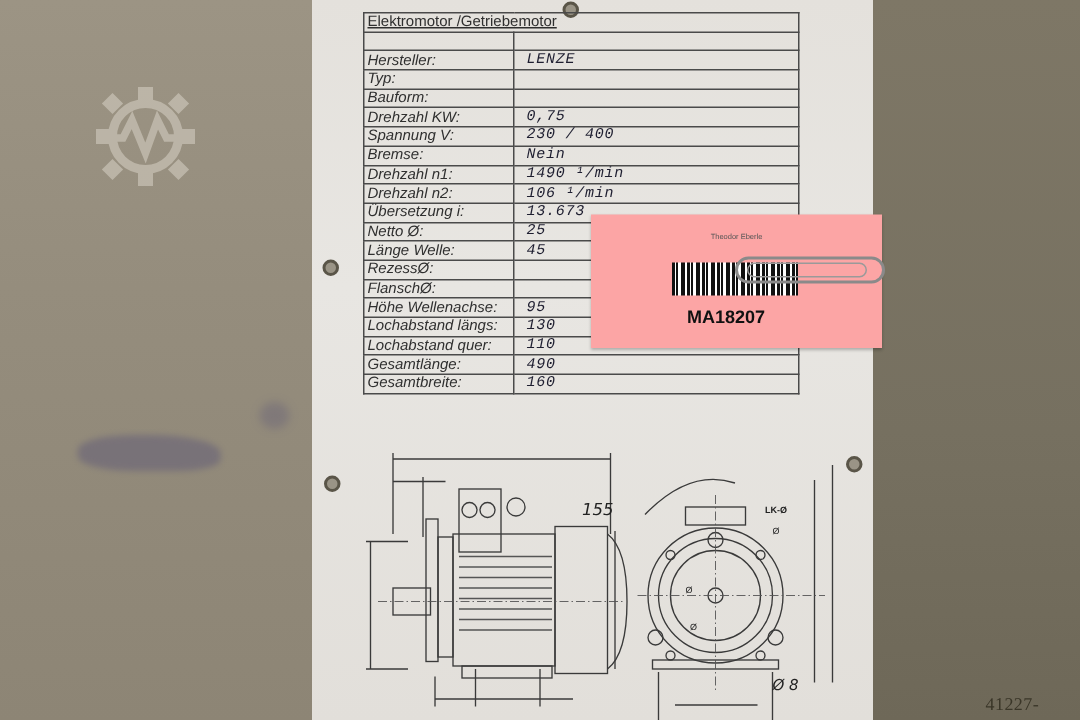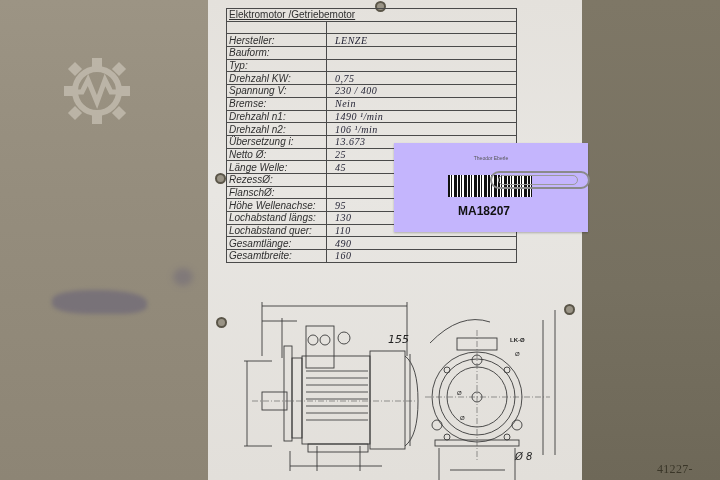--- a/index.html
+++ b/index.html
@@ -24,30 +24,30 @@
     background:#6e6878; border-radius:40% 50% 30% 40%; opacity:.7; filter:blur(2px); }
   .stain2 { position:absolute; left:173px; top:268px; width:20px; height:18px;
     background:#6e6878; border-radius:50%; opacity:.5; filter:blur(3px); }
   .sheet {
     position:absolute; left:208px; top:0; width:374px; height:480px;
     background:linear-gradient(180deg,#e4e1dc 0%,#e8e6e2 40%,#e2dfda 100%);
   }
   .hole { position:absolute; width:11px; height:11px; border-radius:50%;
     background:#9a9486; border:2px solid #5a5548; box-sizing:border-box; }
   .spec-table {
-    position:absolute; left:226px; top:8px; width:291px;
+    position:absolute; left:242px; top:8px; width:291px;
     border-collapse:collapse; font-size:10px; color:#2f2f2f;padding-left:28px;
   }
   .spec-table td { border:1px solid #4a4a4a; height:11.7px; padding:0 2px; line-height:11px; white-space:nowrap; }
   .spec-table td.label { width:95px;font-style:italic; }
-  .spec-table td.value { font-family:Liberation Serif, serif; font-style:italic; font-size:10px; color:#1e1e30; padding-left:8px; letter-spacing:.5px;margin-left:24px; }
+  .spec-table td.value { font-family:Liberation Mono, monospace; font-style:italic; font-size:10px; color:#1e1e30; padding-left:8px; letter-spacing:.5px;margin-left:24px; }
   .spec-table td.title { text-decoration:underline; border-right:1px solid #4a4a4a; }
   .label-card {
     position:absolute; left:394px; top:143px; width:194px; height:89px;
-    background:#c4b5fd; box-shadow:0 1px 2px rgba(0,0,0,.25);
+    background:#fca5a5; box-shadow:0 1px 2px rgba(0,0,0,.25);
   }
   .card-company { position:absolute; left:0; width:194px; top:12px; text-align:center; font-size:5px; color:#555; }
   .barcode { position:absolute; left:54px; top:32px; width:84px; height:22px;
     background:repeating-linear-gradient(90deg,#111 0 2px,#fff 2px 3px,#111 3px 4px,#fff 4px 6px,#111 6px 9px,#fff 9px 10px); }
   .card-id { position:absolute; left:0; width:180px; top:61px; text-align:center; font-weight:bold; font-size:12px; color:#111; }
   .paperclip { position:absolute; left:96px; top:28px; width:100px; height:18px;
     border:2px solid #8a8a8a; border-radius:9px; box-sizing:border-box; }
   .paperclip-inner { position:absolute; left:104px; top:32px; width:80px; height:10px;
     border:1.5px solid #9a9a9a; border-radius:6px; box-sizing:border-box; }
   .watermark-id { position:absolute; left:657px; top:462px; font-size:12px; color:#3a3628; letter-spacing:.3px;font-family:Liberation Serif, serif; }
@@ -94,25 +94,25 @@
   </tr>
   <tr>
         <td class="label"></td>
         <td></td>
       </tr>
   <tr>
         <td class="label">Hersteller:</td>
         <td class="value">LENZE</td>
       </tr>
   <tr>
+        <td class="label">Typ:</td>
+        <td class="value"></td>
+      </tr>
+  <tr>
         <td class="label">Bauform:</td>
-        <td class="value"></td>
-      </tr>
-  <tr>
-        <td class="label">Typ:</td>
         <td class="value"></td>
       </tr>
   <tr>
         <td class="label">Drehzahl KW:</td>
         <td class="value">0,75</td>
       </tr>
   <tr>
         <td class="label">Spannung V:</td>
         <td class="value">230 / 400</td>
       </tr>

